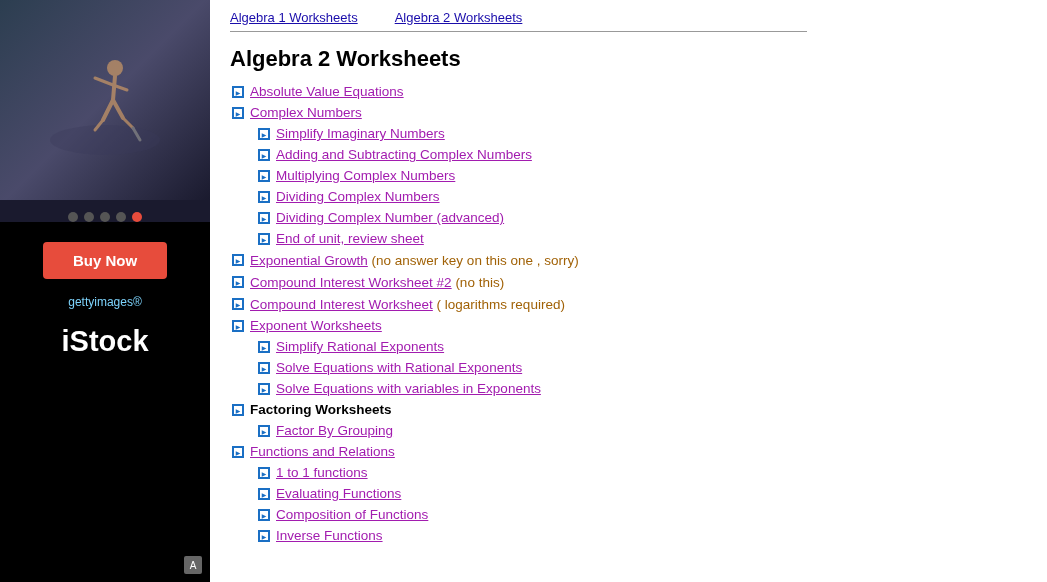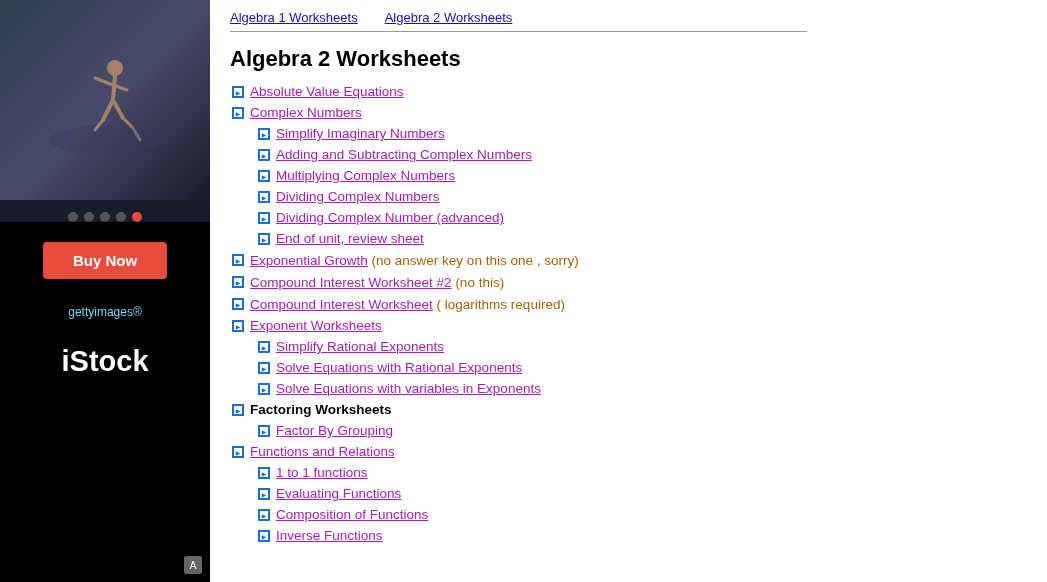--- a/index.html
+++ b/index.html
@@ -58,21 +58,21 @@
     }
 
     .ad-black-section {
       background: #000;
       width: 100%;
       flex: 1;
       display: flex;
       flex-direction: column;
       align-items: center;
       padding: 20px 10px;
-      gap: 26px;
+      gap: 16px;
     }
 
     .buy-now-btn {
       background: #e74c3c;
       color: white;
       border: none;
       padding: 10px 30px;
       font-size: 15px;
       font-weight: bold;
       border-radius: 4px;
@@ -110,21 +110,21 @@
     .main-content {
       flex: 1;
       padding: 10px 20px 20px 20px;
       overflow-y: auto;
       background: #fff;
     }
 
     
     .top-nav {
       display: flex;
-      gap: 27px;
+      gap: 37px;
       border-bottom: 1px solid #999;
       padding-bottom: 6px;
       margin-bottom: 14px;
     }
 
     .top-nav a {
       color: #1a0dab;
       text-decoration: underline;
       font-size: 13px;
     }

